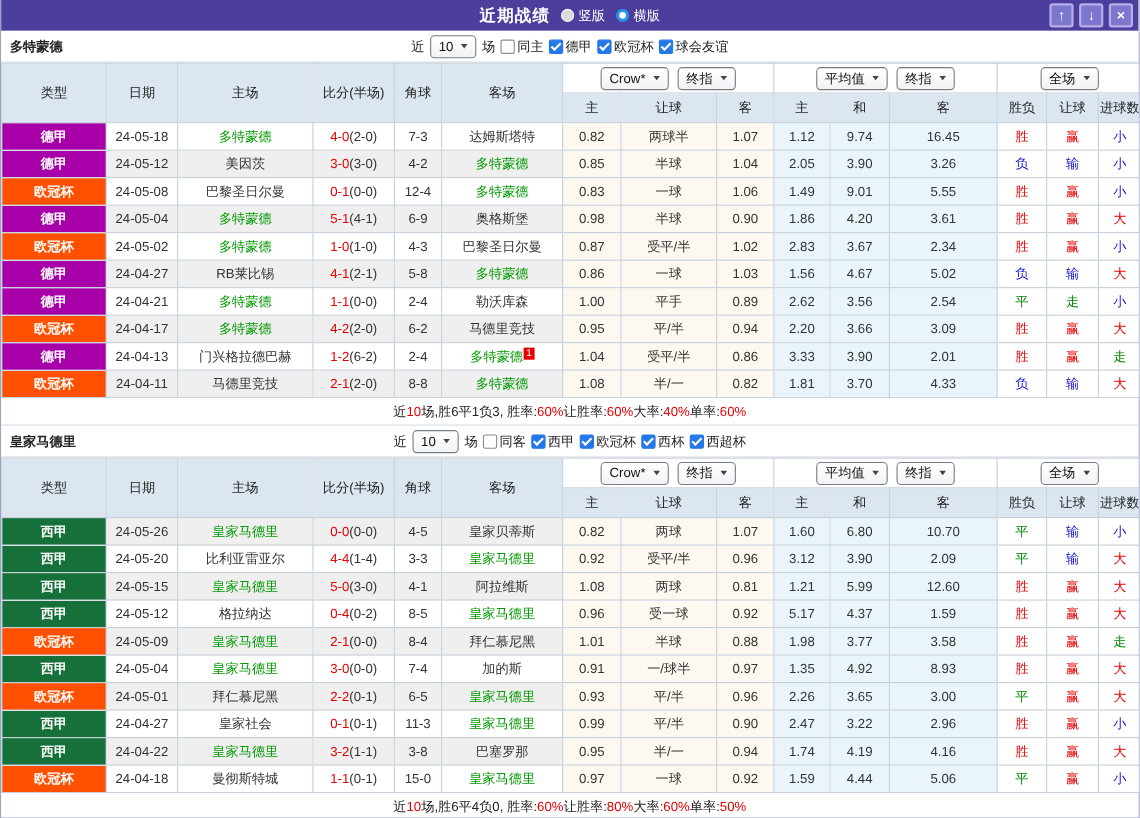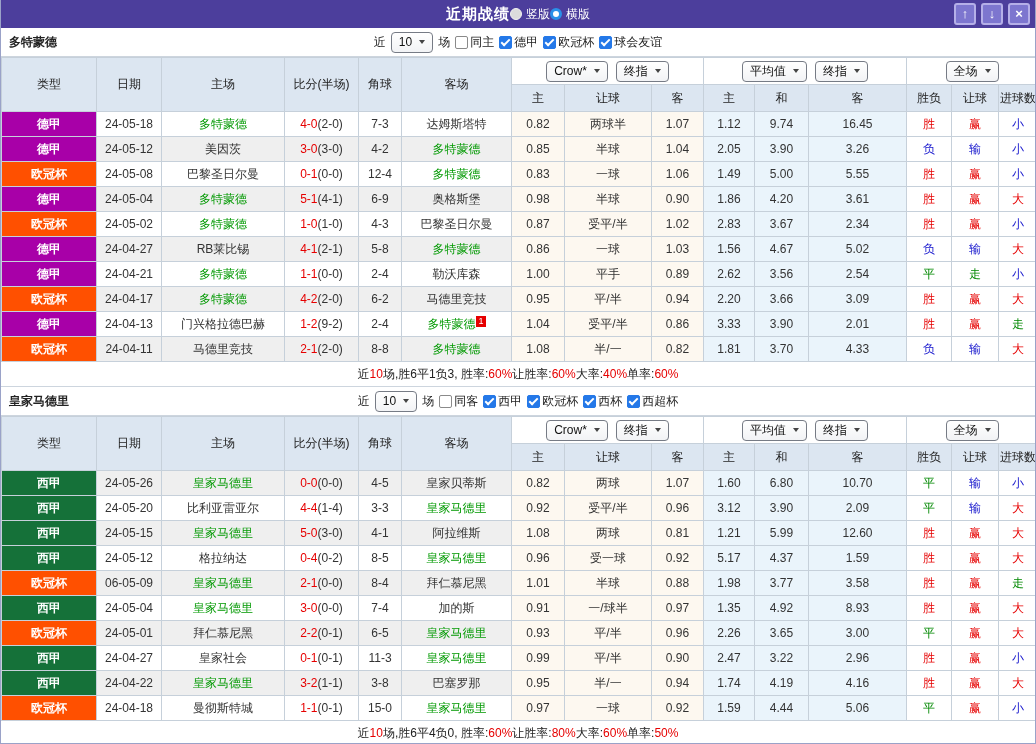--- a/index.html
+++ b/index.html
@@ -2,21 +2,21 @@
 <html><head>
 <meta charset="utf-8">
 <style>
   * { margin:0; padding:0; box-sizing:border-box; }
   body { font-family:"Liberation Sans", sans-serif; background:#fff; }
   .app { width:1036px; height:744px; overflow:hidden; background:#fff;
          border:1px solid #9aa2c8; border-top:none; position:relative; }
 
   
   .titlebar { height:28px; background:#4c3e9c; display:flex; align-items:center; position:relative; }
-  .titlebar-center { width:100%; display:flex; align-items:center; justify-content:center; }
+  .titlebar-center { width:100%; display:flex; align-items:center; justify-content:center; gap:10px; }
   .title { color:#fff; font-size:15px; font-weight:bold; letter-spacing:1px; }
   .radio-opt { display:inline-flex; align-items:center; gap:4px; color:#fff; font-size:12px; cursor:pointer; }
   .radio { width:12px; height:12px; border-radius:50%; background:#dcdcdc; border:1px solid #f2f2f2; display:inline-block; }
   .radio.selected { background:#fff; border:3px solid #2a90e8; }
   .titlebar-btns { position:absolute; right:5px; top:3px; display:flex; gap:5px; }
   .tb { width:22px; height:22px; background:#7d76cf; border:2px solid #b5afe8; border-radius:3px;
         color:#fff; font-weight:bold; font-size:13px; line-height:16px; text-align:center; cursor:pointer;
         display:flex; align-items:center; justify-content:center; padding:0; }
 
   
@@ -211,21 +211,21 @@
             <td class="league" style="background: rgb(255, 80, 0);">欧冠杯</td>
             <td>24-05-08</td>
             <td>巴黎圣日尔曼</td>
             <td><span class="ft">0-1</span><span class="ht">(0-0)</span></td>
             <td>12-4</td>
             <td class="focus">多特蒙德</td>
             <td class="crow">0.83</td>
             <td class="crow">一球</td>
             <td class="crow">1.06</td>
             <td class="avg">1.49</td>
-            <td class="avg">5.00</td>
+            <td class="avg">9.01</td>
             <td class="avg">5.55</td>
             <td class="rescol" style="color: rgb(230, 0, 0);">胜</td>
             <td class="rescol" style="color: rgb(230, 0, 0);">赢</td>
             <td class="rescol" style="color: rgb(20, 20, 204);">小</td>
           </tr>
           <tr class="stripe">
             <td class="league" style="background: rgb(168, 0, 168);">德甲</td>
             <td>24-05-04</td>
             <td class="focus">多特蒙德</td>
             <td><span class="ft">5-1</span><span class="ht">(4-1)</span></td>
@@ -306,21 +306,21 @@
             <td class="avg">3.66</td>
             <td class="avg">3.09</td>
             <td class="rescol" style="color: rgb(230, 0, 0);">胜</td>
             <td class="rescol" style="color: rgb(230, 0, 0);">赢</td>
             <td class="rescol" style="color: rgb(230, 0, 0);">大</td>
           </tr>
           <tr>
             <td class="league" style="background: rgb(168, 0, 168);">德甲</td>
             <td>24-04-13</td>
             <td>门兴格拉德巴赫</td>
-            <td><span class="ft">1-2</span><span class="ht">(9-2)</span></td>
+            <td><span class="ft">1-2</span><span class="ht">(6-2)</span></td>
             <td>2-4</td>
             <td class="focus">多特蒙德<span class="card">1</span></td>
             <td class="crow">1.04</td>
             <td class="crow">受平/半</td>
             <td class="crow">0.86</td>
             <td class="avg">3.33</td>
             <td class="avg">3.90</td>
             <td class="avg">2.01</td>
             <td class="rescol" style="color: rgb(230, 0, 0);">胜</td>
             <td class="rescol" style="color: rgb(230, 0, 0);">赢</td>
@@ -505,21 +505,21 @@
             <td class="crow">0.92</td>
             <td class="avg">5.17</td>
             <td class="avg">4.37</td>
             <td class="avg">1.59</td>
             <td class="rescol" style="color: rgb(230, 0, 0);">胜</td>
             <td class="rescol" style="color: rgb(230, 0, 0);">赢</td>
             <td class="rescol" style="color: rgb(230, 0, 0);">大</td>
           </tr>
           <tr class="stripe">
             <td class="league" style="background: rgb(255, 80, 0);">欧冠杯</td>
-            <td>06-05-09</td>
+            <td>24-05-09</td>
             <td class="focus">皇家马德里</td>
             <td><span class="ft">2-1</span><span class="ht">(0-0)</span></td>
             <td>8-4</td>
             <td>拜仁慕尼黑</td>
             <td class="crow">1.01</td>
             <td class="crow">半球</td>
             <td class="crow">0.88</td>
             <td class="avg">1.98</td>
             <td class="avg">3.77</td>
             <td class="avg">3.58</td>

